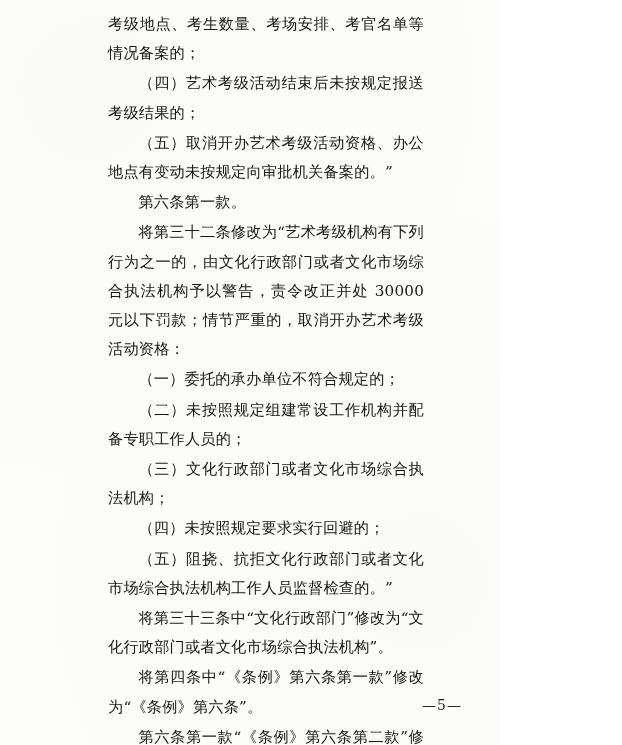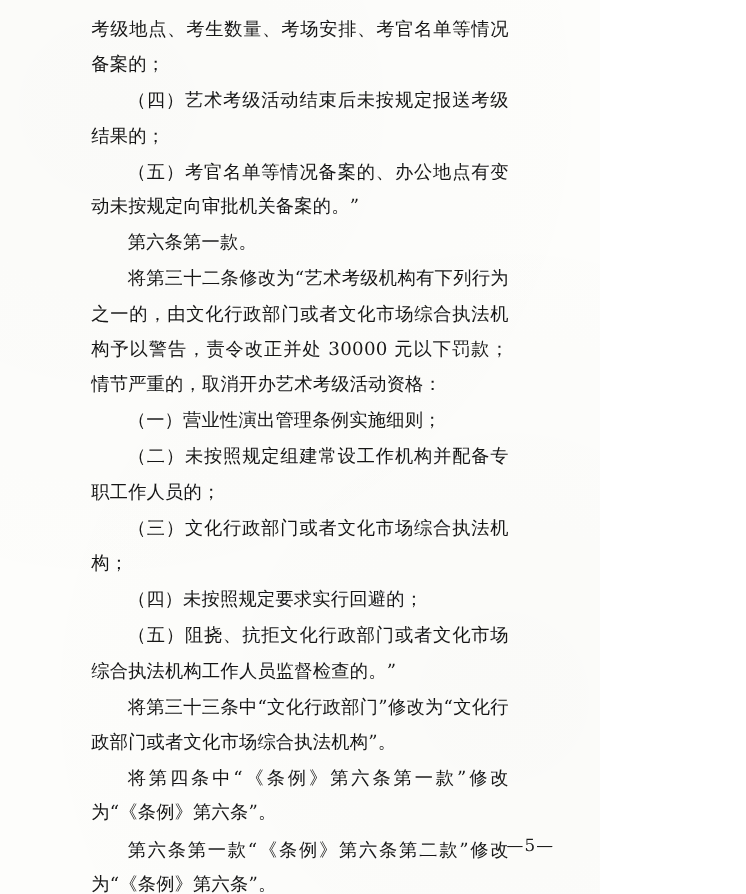--- a/index.html
+++ b/index.html
@@ -13,21 +13,21 @@
     font-family: "DejaVu Serif", "Liberation Serif", serif;
     color: #1b1b1b;
     position: relative;
     overflow: hidden;
   }
   .page {
     position: relative;
     width: 500px;
     height: 745px;
     box-sizing: border-box;
-    padding: 10px 76px 0 76px;
+    padding: 10px 76px 0 108px;
     background:
       radial-gradient(circle at 18% 12%, rgba(0,0,0,0.012), rgba(0,0,0,0) 60%),
       radial-gradient(circle at 84% 78%, rgba(0,0,0,0.012), rgba(0,0,0,0) 62%),
       #fdfdfb;
   }
   .body-text p {
     margin: 0 0 1px 0;
     font-size: 15.2px;
     line-height: 29.2px;
     text-align: justify;
@@ -68,24 +68,24 @@
   }
 </style>
 </head>
 <body>
 
 <div class="page">
   <div class="body-text">
 
     <p class="noindent">考级地点、考生数量、考场安排、考官名单等情况备案的；</p>
     <p class="indent">（四）艺术考级活动结束后未按规定报送考级结果的；</p>
-    <p class="indent">（五）考官名单等情况备案的、办公地点有变动未按规定向审批机关备案的。”</p>
+    <p class="indent">（五）取消开办艺术考级活动资格、办公地点有变动未按规定向审批机关备案的。”</p>
     <p class="indent">第六条第一款。</p>
     <p class="indent">将第三十二条修改为“艺术考级机构有下列行为之一的，由文化行政部门或者文化市场综合执法机构予以警告，责令改正并处 30000 元以下罚款；情节严重的，取消开办艺术考级活动资格：</p>
-    <p class="indent">（一）营业性演出管理条例实施细则；</p>
+    <p class="indent">（一）委托的承办单位不符合规定的；</p>
     <p class="indent">（二）未按照规定组建常设工作机构并配备专职工作人员的；</p>
     <p class="indent">（三）文化行政部门或者文化市场综合执法机构；</p>
     <p class="indent">（四）未按照规定要求实行回避的；</p>
     <p class="indent">（五）阻挠、抗拒文化行政部门或者文化市场综合执法机构工作人员监督检查的。”</p>
     <p class="indent">将第三十三条中“文化行政部门”修改为“文化行政部门或者文化市场综合执法机构”。</p>
 
 
     <p class="indent">将第四条中“《条例》第六条第一款”修改为“《条例》第六条”。</p>
     <p class="indent">第六条第一款“《条例》第六条第二款”修改为“《条例》第六条”。</p>
   </div>

